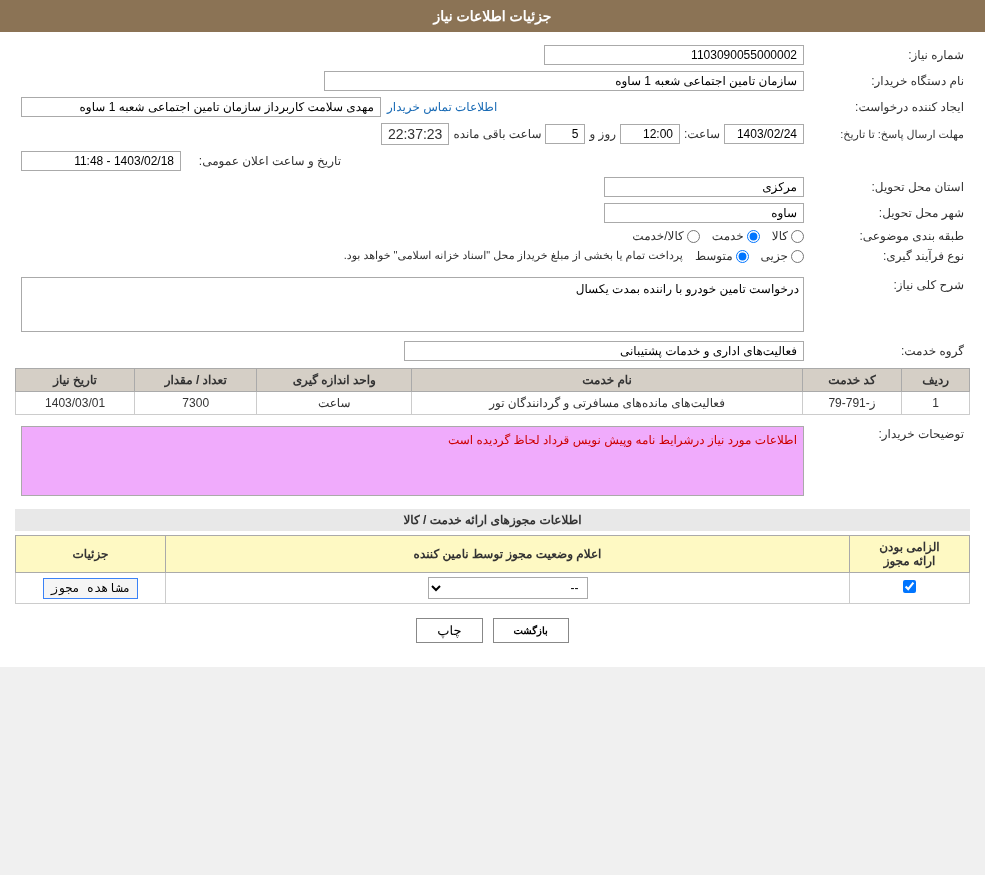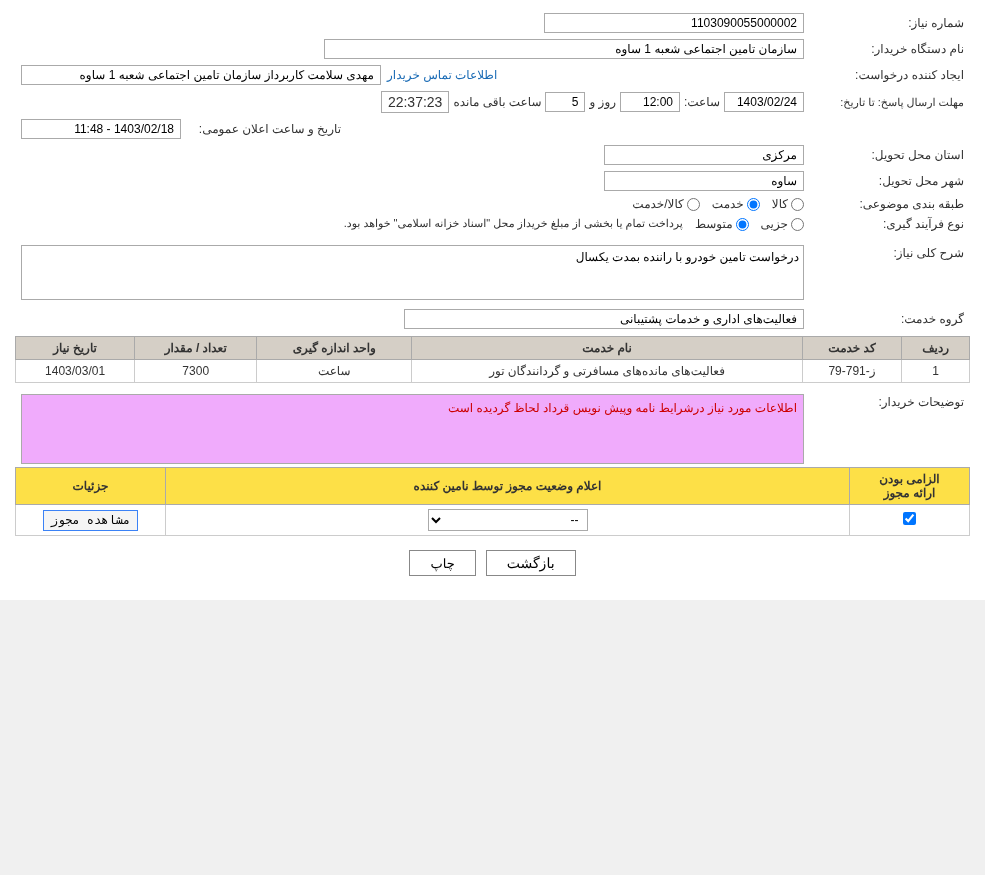--- a/index.html
+++ b/index.html
@@ -128,21 +128,21 @@
       padding: 4px;
       font-size: 12px;
       font-weight: bold;
       margin: 10px 0 4px;
     }
     .perm-table {
       width: 100%;
       border-collapse: collapse;
     }
     .perm-table th {
-      background: #fde047;
+      background: #fef9c3;
       border: 1px solid #aaa;
       padding: 4px 24px;
       text-align: center;
       font-size: 12px;
     }
     .perm-table td {
       border: 1px solid #ccc;
       padding: 4px 8px;
       text-align: center;
       font-size: 12px;
@@ -167,38 +167,42 @@
       border: 1px solid #888;
       padding: 4px 20px;
       font-size: 13px;
       cursor: pointer;
       font-family: Tahoma, Arial, sans-serif;
     }
     .btn-back {
       background: #fff;
       border: 1px solid #888;
       padding: 4px 20px;
-      font-size: 14px;
+      font-size: 10px;
       cursor: pointer;
       font-family: Tahoma, Arial, sans-serif;
+      font-weight: bold;
     }
     .select-field {
       border: 1px solid #aaa;
       padding: 2px 4px;
       font-size: 12px;
       font-family: Tahoma, Arial, sans-serif;
       direction: rtl;
       background: #fff;
       width: 160px;
     }
   </style>
 </head>
 <body>
 
 <div class="page-wrapper">
+  <div class="header-bar">
+    <span>جزئیات اطلاعات نیاز</span>
+  </div>
 
   <div class="main-content">
 
     <table class="info-table">
       <tbody>
 
         <tr>
           <td class="label-cell">شماره نیاز:</td>
           <td class="value-cell">
             <input class="input-field input-wide" type="text" value="1103090055000002" readonly="" style="width: 260px;">
@@ -353,20 +357,21 @@
           <td class="label-cell" style="vertical-align:top; padding-top:4px;">توضیحات خریدار:</td>
           <td>
             <div class="description-box">
               <span>اطلاعات مورد نیاز درشرایط نامه وپیش نویس قرداد لحاظ گردیده است</span>
             </div>
           </td>
         </tr>
       </tbody>
     </table>
 
+    <div class="section-subheader">اطلاعات مجوزهای ارائه خدمت / کالا</div>
 
     <table class="perm-table">
       <thead>
         <tr>
           <th style="width:120px;">الزامی بودن ارائه مجوز</th>
           <th>اعلام وضعیت مجوز توسط نامین کننده</th>
           <th style="width:150px;">جزئیات</th>
         </tr>
       </thead>
       <tbody>

